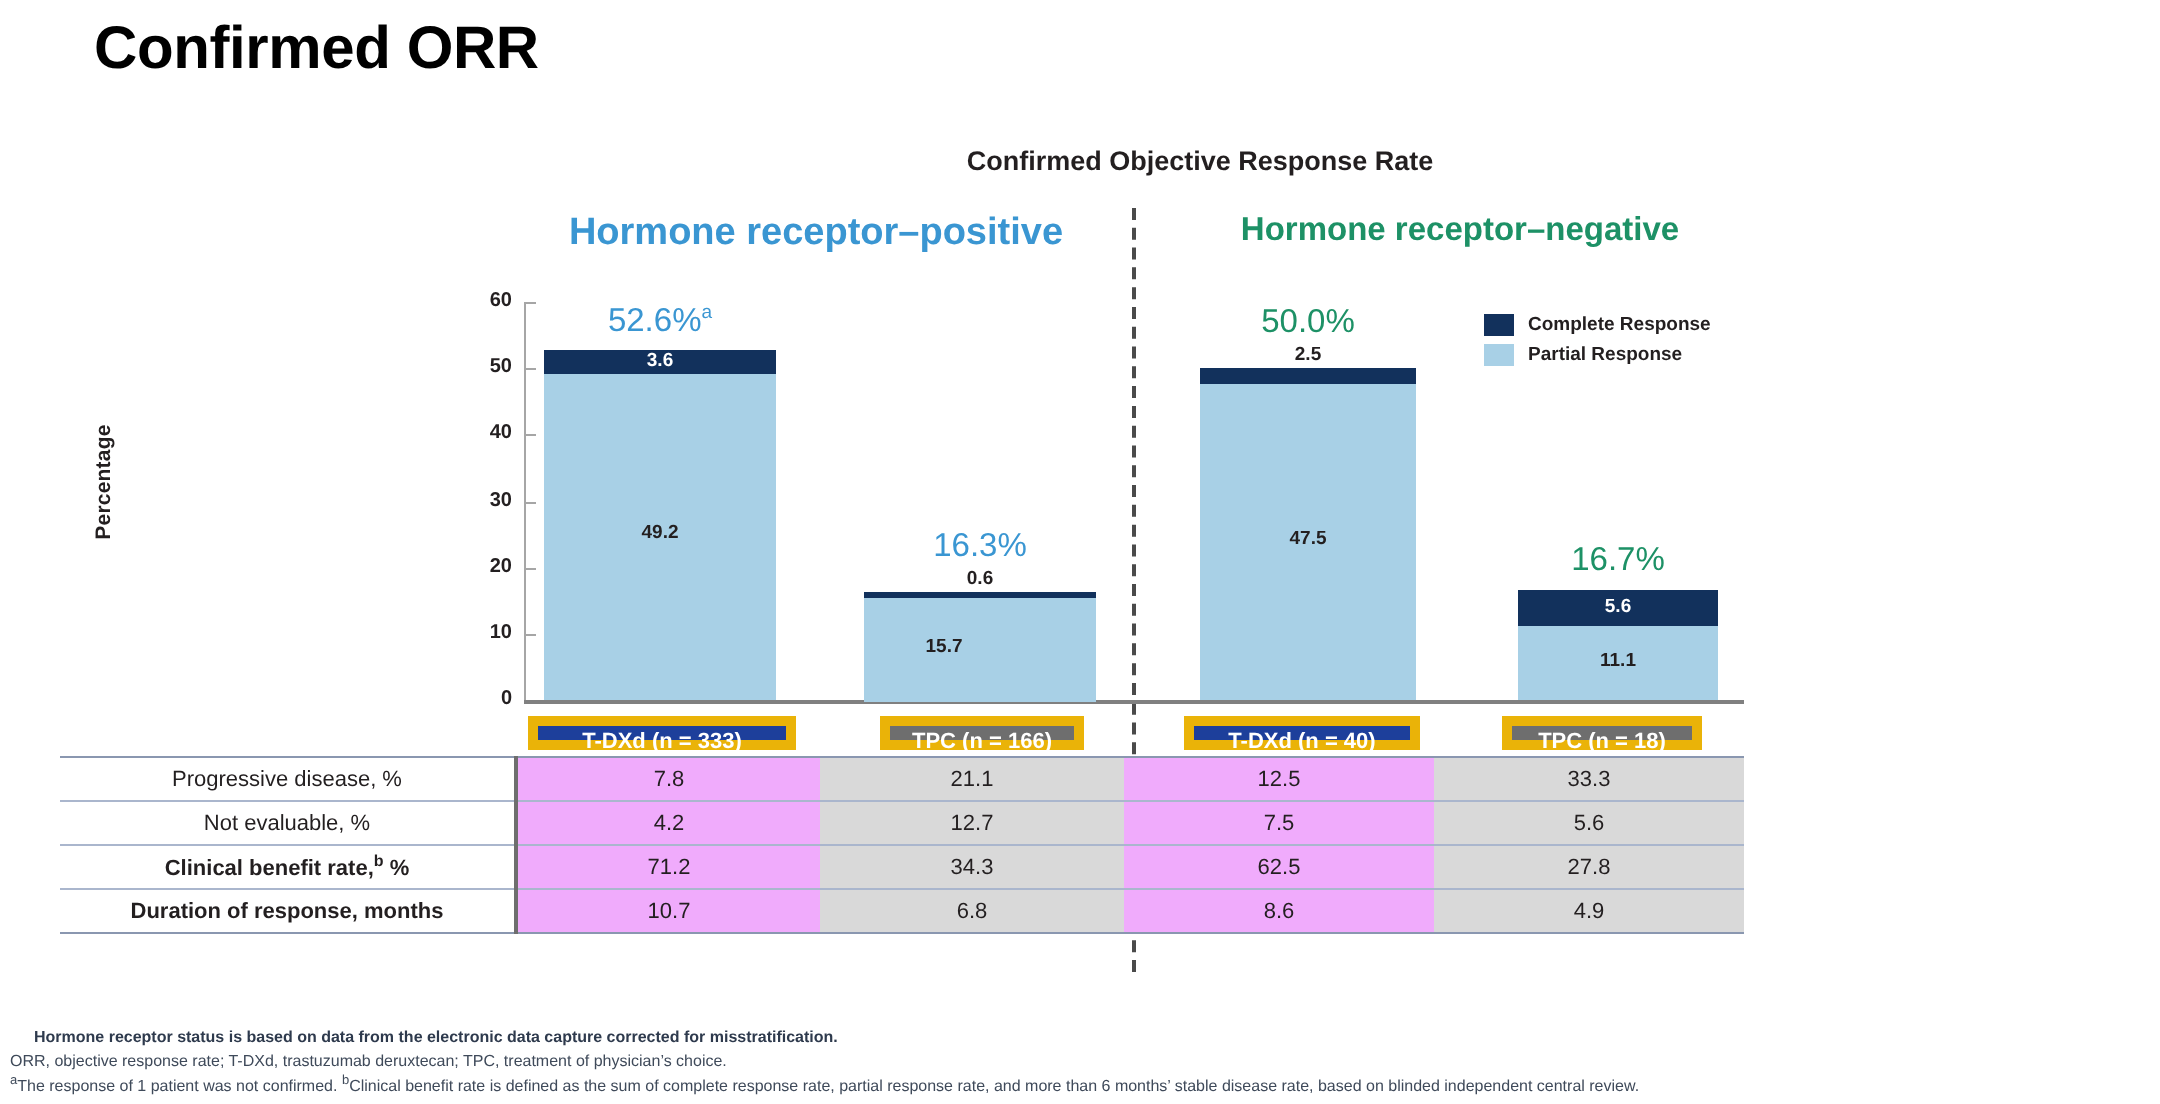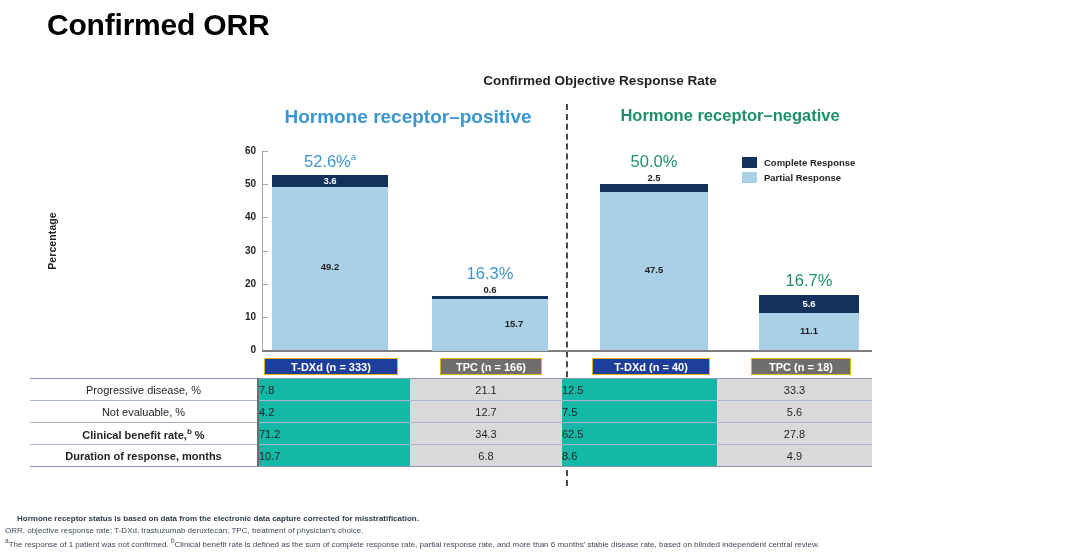--- a/index.html
+++ b/index.html
@@ -93,21 +93,21 @@
   
   #legend{position:absolute;left:742px;top:157px;}
   .legend-row{display:flex;align-items:center;margin-bottom:4px;}
   .legend-swatch{width:15px;height:11px;margin-right:7px;}
   .legend-text{font-size:9.5px;font-weight:bold;color:#231f20;}
 
   
   .chip{
     position:absolute;height:17px;line-height:17px;
     text-align:center;font-size:11px;font-weight:bold;
-    color:#ffffff;border:1px solid #eab308;
+    color:#ffffff;border:5px solid #eab308;
     box-sizing:border-box;
   }
   .chip.tdxd{background:#1d3f9b;}
   .chip.tpc{background:#6e6e6e;}
 
   
   #data-table{
     position:absolute;left:30px;top:378px;width:842px;
     border-collapse:collapse;
     table-layout:fixed;
@@ -120,21 +120,21 @@
   }
   #data-table tr:last-child td{border-bottom:1.5px solid #8a97b0;}
   #data-table tr:first-child td{border-top:1.5px solid #8a97b0;}
   td.rowlabel{
     text-align:center;padding-right:10px;
     border-left:none;border-right:2px solid #6e6e6e;
     background:#ffffff;
   }
   td.rowlabel.bold{font-weight:bold;}
   td.rowlabel sup{font-size:8px;vertical-align:super;}
-  td.v-blue{background:#14b8a6;text-align:left;}
+  td.v-blue{background:#f0abfc;text-align:center;}
   td.v-gray{background:#d9d9d9;text-align:center;}
 
   
   #footnotes{
     position:absolute;left:5px;top:513px;width:1072px;
     font-size:8px;color:#3f4a5a;line-height:1.45;
   }
   #footnotes .fn-bold{font-weight:bold;color:#2e3a4d;padding-left:12px;}
   #footnotes sup{font-size:6.5px;vertical-align:super;}
 </style>
@@ -193,21 +193,21 @@
         <div class="seg-pr" style="top: 11.94px; height: 163.18px;"></div>
       </div>
       <div class="seg-label on-dark" style="left: 272px; top: 174.85px; width: 116px; position: absolute;">3.6</div>
       <div class="seg-label" style="left: 272px; top: 261.41px; width: 116px; position: absolute;">49.2</div>
       <div class="total-label blue" style="left: 272px; top: 150.88px; width: 116px;">52.6%<sup>a</sup></div>
       <div class="bar" style="left: 432px; top: 295.938px; width: 116px; height: 54.0617px;">
         <div class="seg-cr" style="top: 0px; height: 3px;"></div>
         <div class="seg-pr" style="top: 3px; height: 52.0717px;"></div>
       </div>
       <div class="seg-label" style="left: 432px; top: 283.938px; width: 116px; position: absolute;">0.6</div>
-      <div class="seg-label" style="left: 456px; top: 317.974px; width: 116px; position: absolute;">15.7</div>
+      <div class="seg-label" style="left: 414px; top: 317.974px; width: 116px; position: absolute;">15.7</div>
       <div class="total-label blue" style="left: 432px; top: 263.938px; width: 116px;">16.3%</div>
       <div class="bar" style="left: 600px; top: 184.167px; width: 108px; height: 165.833px;">
         <div class="seg-cr" style="top: 0px; height: 8.29167px;"></div>
         <div class="seg-pr" style="top: 8.29167px; height: 157.542px;"></div>
       </div>
       <div class="seg-label" style="left: 600px; top: 172.167px; width: 108px; position: absolute;">2.5</div>
       <div class="seg-label" style="left: 600px; top: 264.229px; width: 108px; position: absolute;">47.5</div>
       <div class="total-label green" style="left: 600px; top: 152.167px; width: 108px;">50.0%</div>
       <div class="bar" style="left: 759px; top: 294.612px; width: 100px; height: 55.3883px;">
         <div class="seg-cr" style="top: 0px; height: 18.5733px;"></div>

